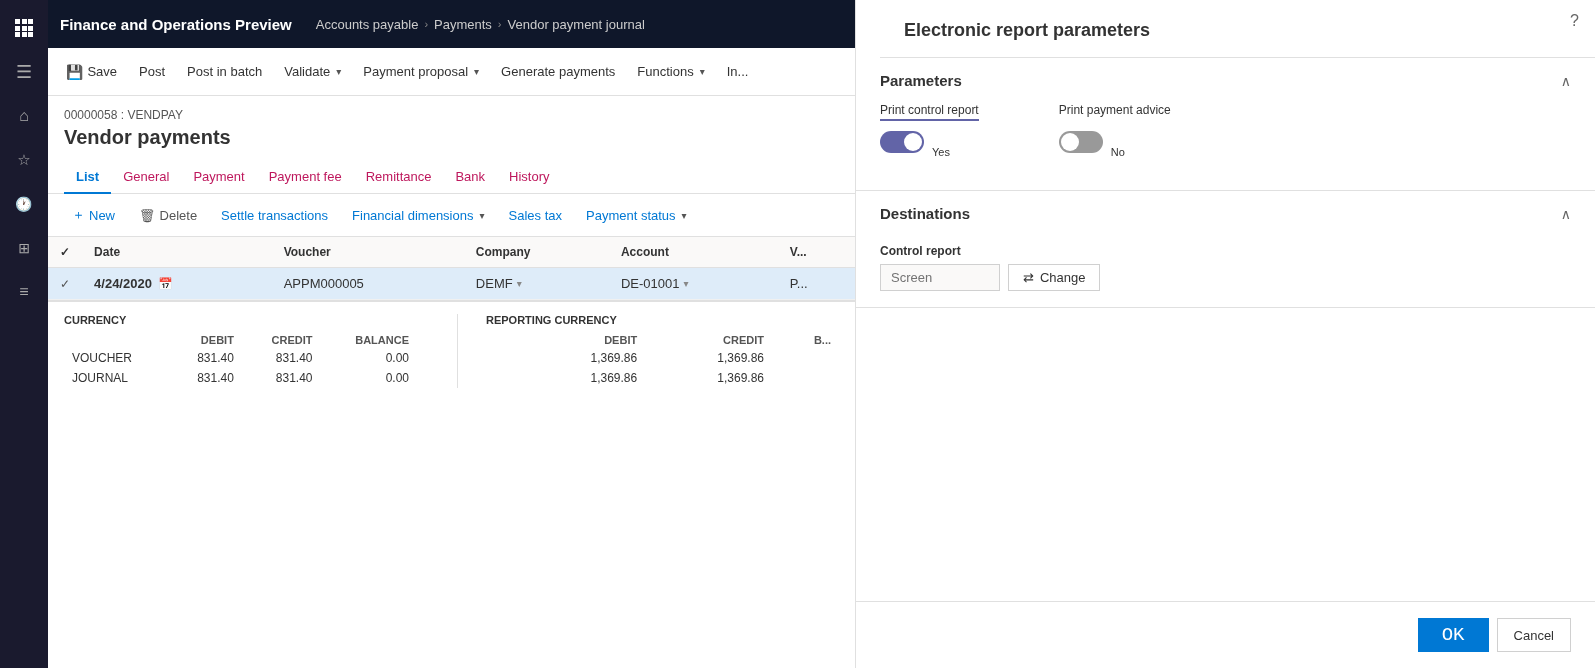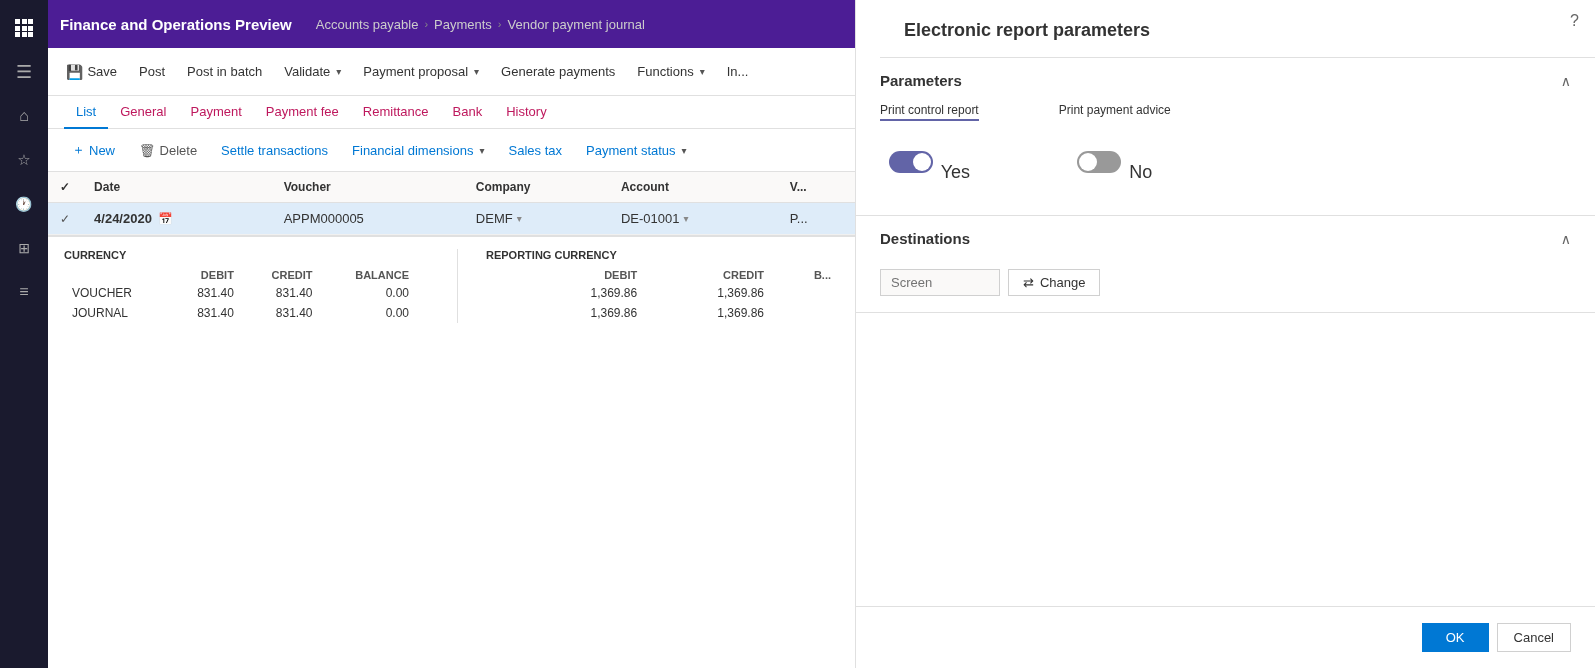--- a/index.html
+++ b/index.html
@@ -29,21 +29,21 @@
     .main-area {
       flex: 1;
       display: flex;
       flex-direction: column;
       overflow: hidden;
       max-width: 855px;
     }
 
     
     .topbar {
-      background: #4c1d95;
+      background: #0f172a;
       color: #fff;
       display: flex;
       align-items: center;
       height: 48px;
       padding: 0 12px;
       gap: 8px;
       flex-shrink: 0;
     }
     .topbar-title {
       font-size: 15px;
@@ -122,21 +122,21 @@
       padding: 8px 12px;
       cursor: pointer;
       font-size: 13px;
       color: #be185d;
       border-bottom: 2px solid transparent;
       margin-bottom: -1px;
     }
     .tab.active {
       color: #0078d4;
       border-bottom-color: #0078d4;
-      font-weight: 400;
+      font-weight: 700;
     }
 
     
     .grid-toolbar {
       display: flex;
       align-items: center;
       gap: 8px;
       padding: 8px 16px;
       border-bottom: 1px solid #e0e0e0;
     }
@@ -288,23 +288,22 @@
     .collapse-icon { color: #666; font-size: 14px; }
 
     .panel-section-body {
       padding: 0 24px 16px;
     }
 
     
     .toggle-group {
       display: flex;
       flex-direction: column;
-      gap: 20px;
+      gap: 4px;
       margin-bottom: 16px;
-      align-items: center;
     }
     .toggle-label {
       font-size: 12px;
       color: #333;
       margin-bottom: 4px;
     }
     .toggle-row {
       display: flex;
       align-items: center;
       gap: 8px;
@@ -323,21 +322,21 @@
       width: 18px; height: 18px;
       border-radius: 50%;
       background: #fff;
       position: absolute;
       top: 2px;
       transition: left 0.2s;
     }
     .toggle-switch.on::after { left: 24px; }
     .toggle-switch.off::after { left: 2px; }
     .toggle-value {
-      font-size: 18px;
+      font-size: 11px;
       color: #333;
       margin-top: 21px;
     }
 
     .toggle-pair {
       display: flex;
       gap: 80px;
     }
 
     
@@ -399,22 +398,23 @@
       display: flex;
       justify-content: flex-end;
       gap: 8px;
       border-top: 1px solid #e0e0e0;
     }
     .btn-ok {
       padding: 6px 24px;
       background: #0078d4;
       color: #fff;
       border: none;
-      font-size: 13px;
-      cursor: pointer;
+      font-size: 19px;
+      cursor: pointer;
+      font-family: Liberation Mono, monospace;
     }
     .btn-cancel {
       padding: 6px 16px;
       background: #fff;
       color: #333;
       border: 1px solid #d0d0d0;
       font-size: 13px;
       cursor: pointer;
     }
 
@@ -485,20 +485,24 @@
     <button class="toolbar-btn">
       <span>Functions</span>
       <span class="dropdown-arrow">▾</span>
     </button>
     <button class="toolbar-btn">
       <span>In...</span>
     </button>
   </div>
 
   <div class="content">
+    <div class="journal-header">
+      <div class="journal-id">00000058 : VENDPAY</div>
+      <div class="journal-title">Vendor payments</div>
+    </div>
 
     <div class="tabs">
       <div class="tab active">List</div>
       <div class="tab">General</div>
       <div class="tab">Payment</div>
       <div class="tab">Payment fee</div>
       <div class="tab">Remittance</div>
       <div class="tab">Bank</div>
       <div class="tab">History</div>
     </div>
@@ -661,20 +665,21 @@
         </div>
       </div>
     </div>
 
     <div class="panel-section">
       <div class="panel-section-header">
         <span class="panel-section-title">Destinations</span>
         <span class="collapse-icon">∧</span>
       </div>
       <div class="destinations-body">
+        <div class="control-report-label">Control report</div>
         <div class="control-report-row">
           <div class="control-report-value">Screen</div>
           <button class="change-btn">
             <span>⇄</span>
             <span>Change</span>
           </button>
         </div>
       </div>
     </div>
 

